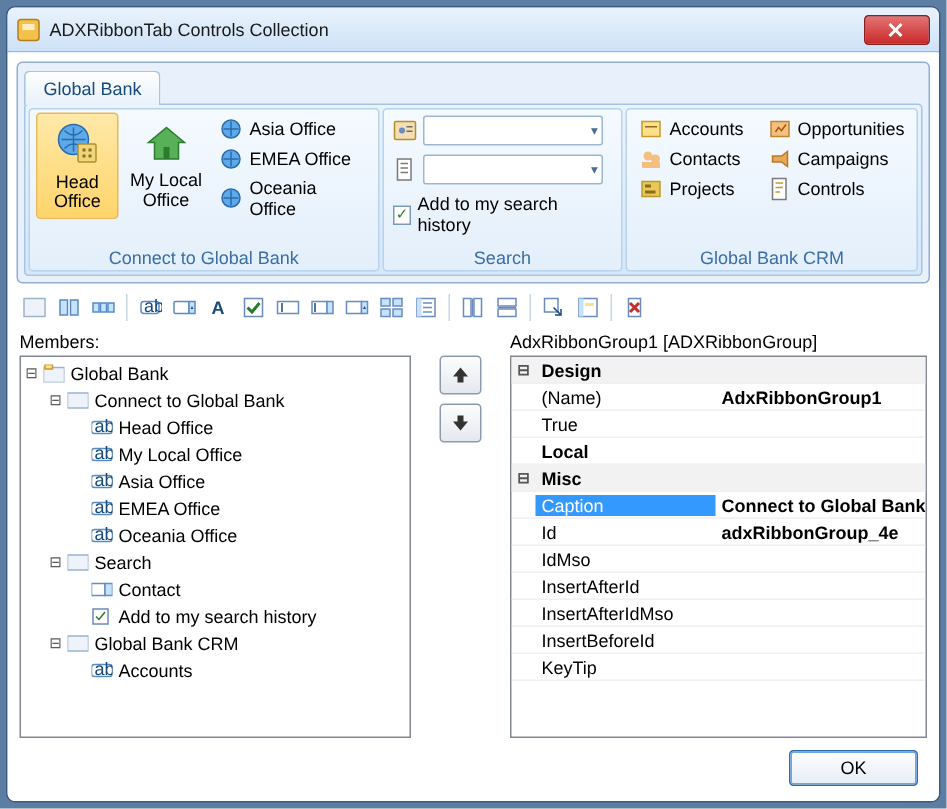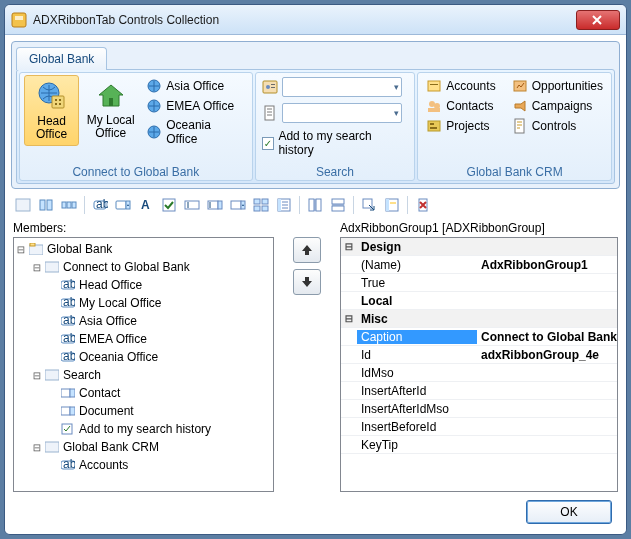--- a/index.html
+++ b/index.html
@@ -439,29 +439,20 @@
                 <svg width="14" height="12">
                   <rect x="0" y="2" width="9" height="8" fill="#fff" stroke="#6a8bc0"></rect>
                   <rect x="9" y="2" width="5" height="8" fill="#c5e3ff" stroke="#6a8bc0"></rect>
                 </svg>
               </span>
               <span>Contact</span>
             </div>
           <div class="tree-row" style="padding-left:46px">
               <span class="ticon">
                 <svg width="14" height="12">
-                  <rect x="0" y="2" width="9" height="8" fill="#fff" stroke="#6a8bc0"></rect>
-                  <rect x="9" y="2" width="5" height="8" fill="#c5e3ff" stroke="#6a8bc0"></rect>
-                </svg>
-              </span>
-              <span>Document</span>
-            </div>
-          <div class="tree-row" style="padding-left:46px">
-              <span class="ticon">
-                <svg width="14" height="12">
                   <rect x="1" y="1" width="10" height="10" fill="#fff" stroke="#6a8bc0"></rect>
                   <path d="M3 6 l2 2 l4 -5" stroke="#2a7a2a" fill="none"></path>
                 </svg>
               </span>
               <span>Add to my search history</span>
             </div>
           <div class="tree-row" style="padding-left:16px">
               <span class="tw">⊟</span>
               <span class="ticon">
                 <svg width="14" height="12">

